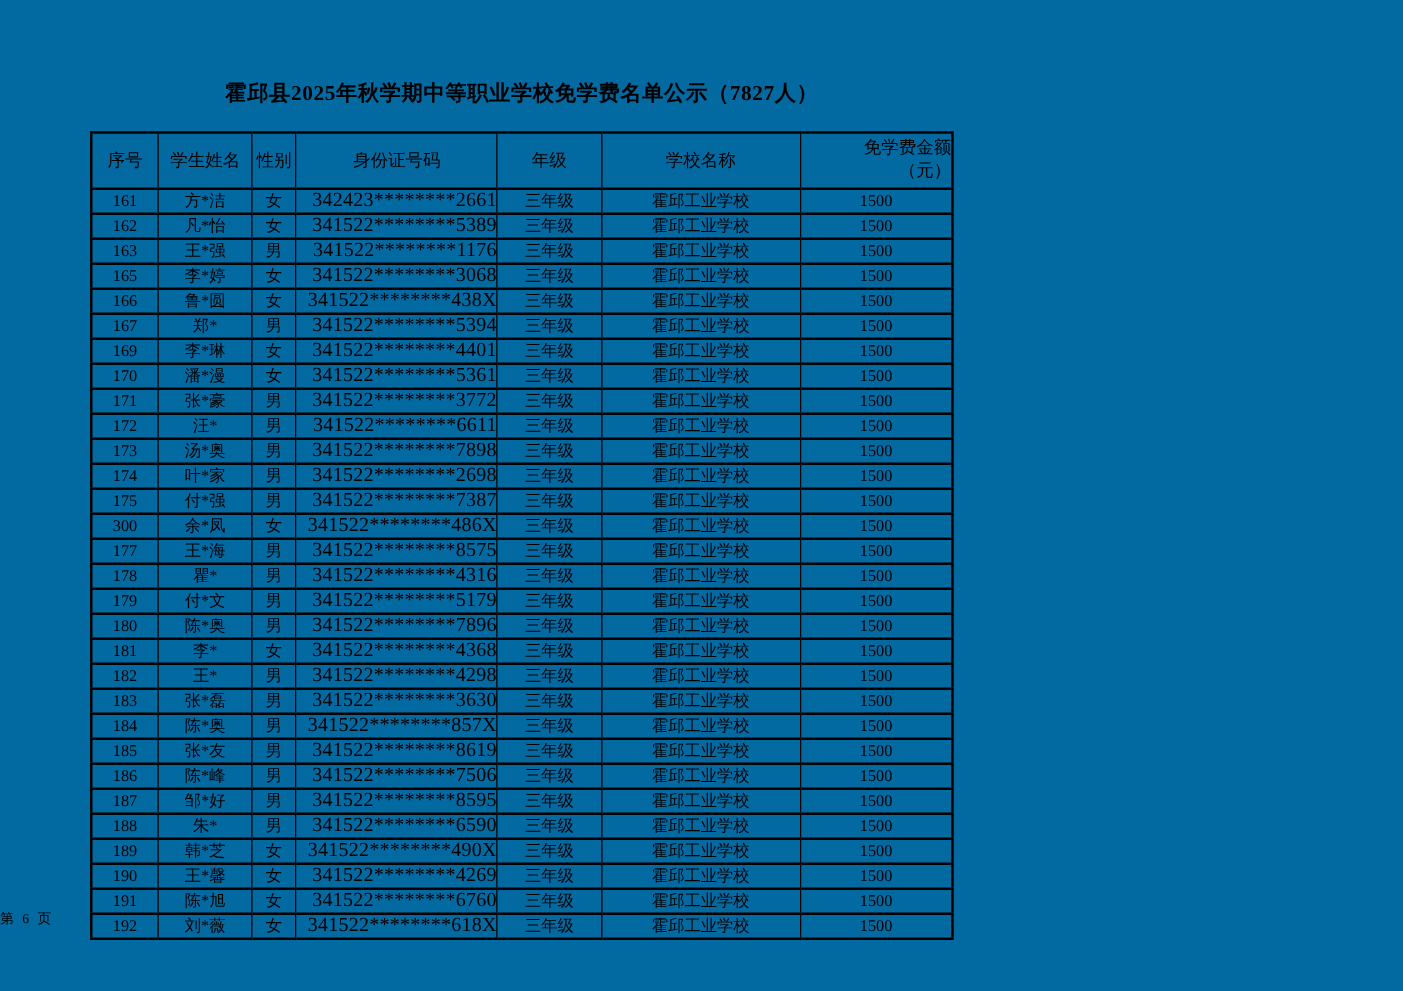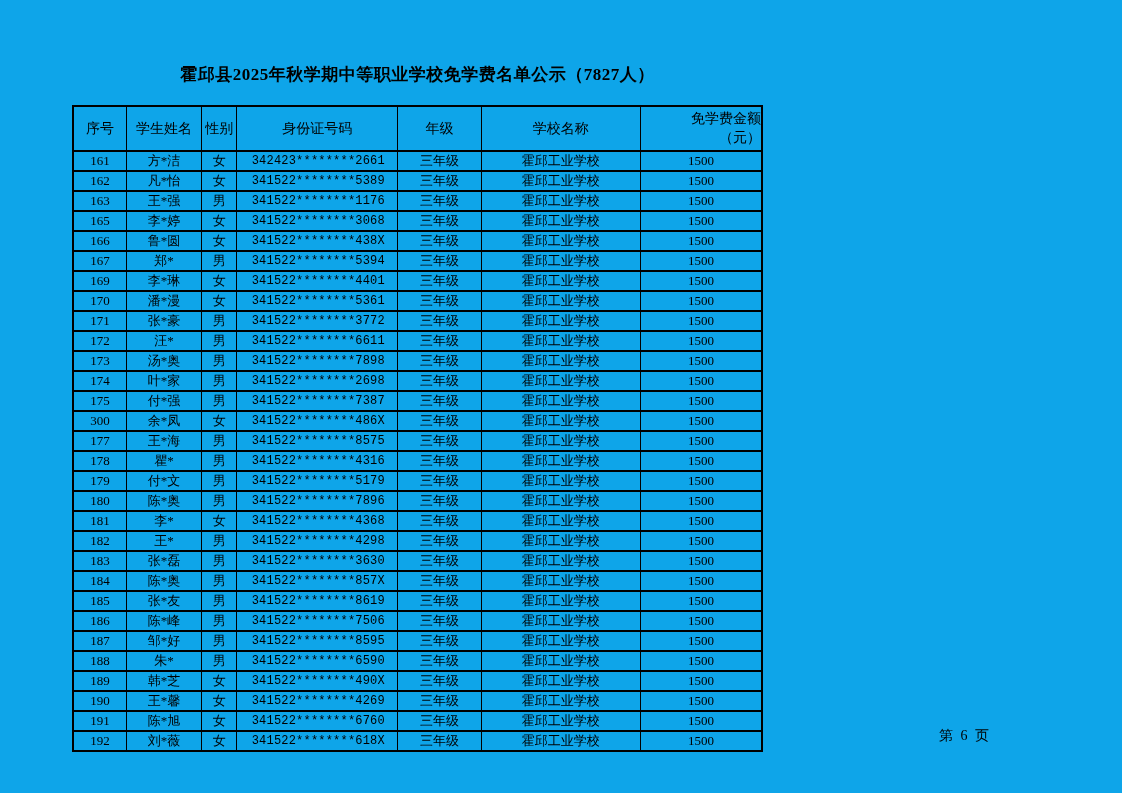--- a/index.html
+++ b/index.html
@@ -1,20 +1,20 @@
 <!DOCTYPE html>
 <html><head>
 <meta charset="utf-8">
 <style>
   html, body { margin: 0; padding: 0; background: #ffffff; }
   .page {
     position: relative;
     width: 1122px;
     height: 793px;
-    background: #0ea5e9;
+    background: #0369a1;
     font-family: "Liberation Serif", "DejaVu Serif", serif;
     color: #000000;
     overflow: hidden;
   }
   .doc-title {
     position: absolute;
     top: 63px;
     left: 72px;
     width: 691px;
     text-align: center;
@@ -50,40 +50,39 @@
   
   table.fee-table th:nth-child(1), table.fee-table td:nth-child(1) { width: 52px; }
   table.fee-table th:nth-child(2), table.fee-table td:nth-child(2) { width: 74px; }
   table.fee-table th:nth-child(3), table.fee-table td:nth-child(3) { width: 34px; }
   table.fee-table th:nth-child(4), table.fee-table td:nth-child(4) { width: 160px; }
   table.fee-table th:nth-child(5), table.fee-table td:nth-child(5) { width: 82px; }
   table.fee-table th:nth-child(6), table.fee-table td:nth-child(6) { width: 158px; }
   table.fee-table th:nth-child(7), table.fee-table td:nth-child(7) { width: 116px; }
   
   table.fee-table tbody td:nth-child(4) {
-    text-align: center;
+    text-align: right;
     padding-left: 2px;
-    font-size: 12px;
+    font-size: 16px;
     letter-spacing: 0.2px;
-    font-family: Liberation Mono, monospace;
   }
   
   table.fee-table thead th:nth-child(7) {
     text-align: right;
     padding-left: 4px;
     white-space: pre-line;
     line-height: 1.3;
   }
   .page-footer {
     position: absolute;
     top: 727px;
     left: 0;
     width: 991px;
-    text-align: right;
-    font-size: 14px;
+    text-align: left;
+    font-size: 11px;
     letter-spacing: 2px;
   }
 </style>
 </head>
 <body>
 
 <div class="page">
   <div class="doc-title">霍邱县2025年秋学期中等职业学校免学费名单公示（7827人）</div>
 
   <table class="fee-table">

